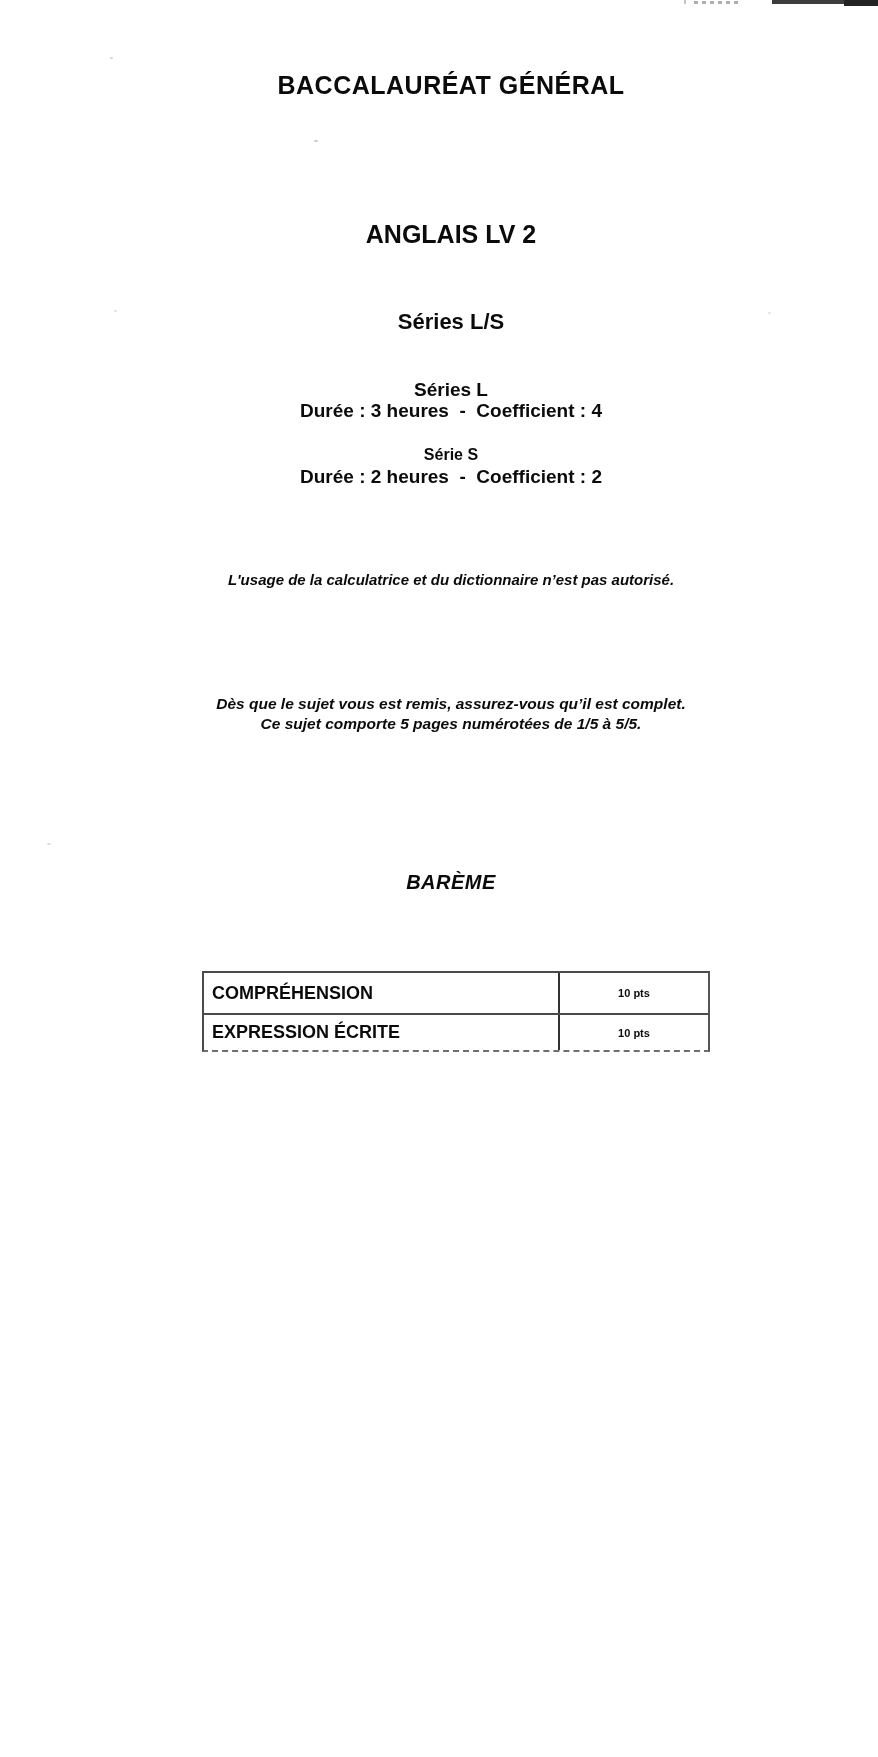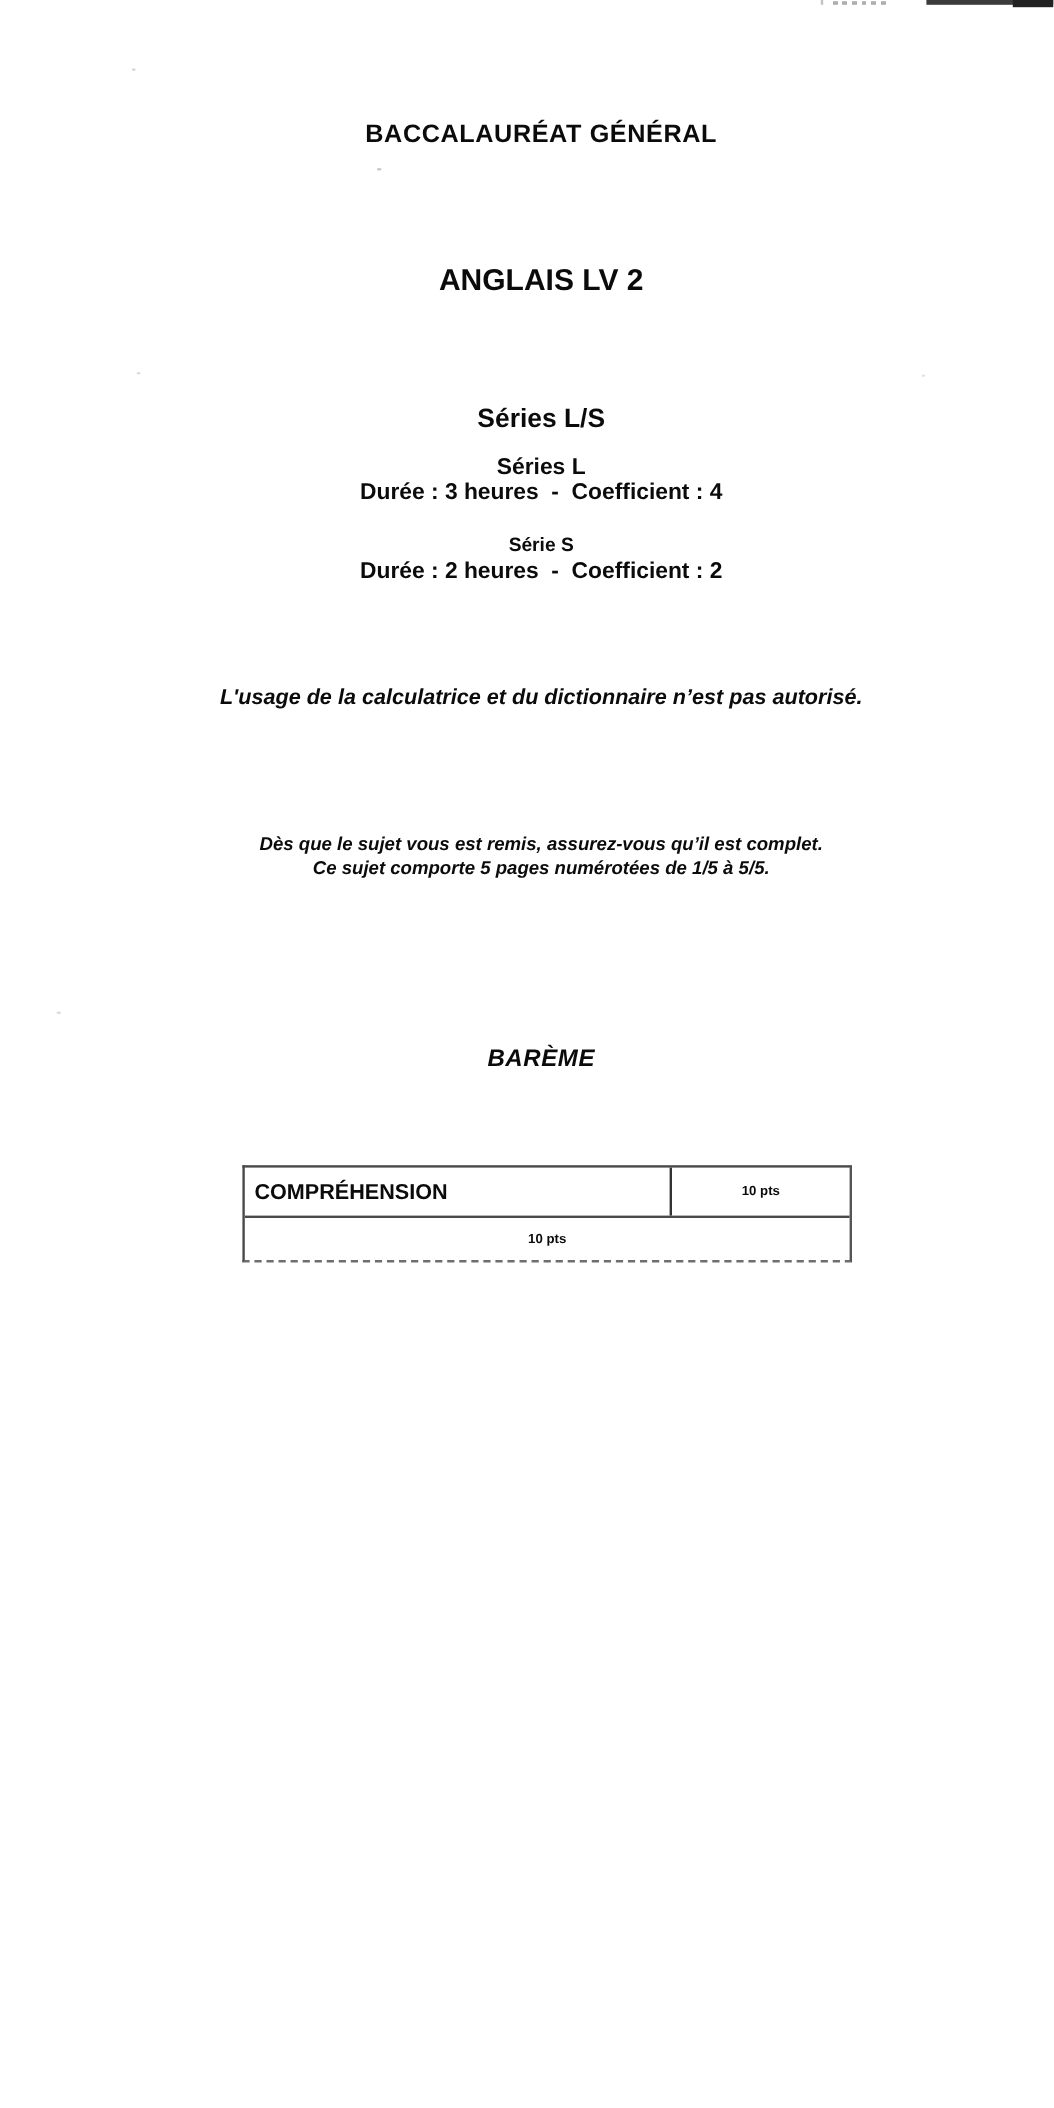--- a/index.html
+++ b/index.html
@@ -18,29 +18,29 @@
   }
   .center {
     position: absolute;
     left: 24px;
     width: 854px;
     text-align: center;
     font-weight: bold;
     line-height: 1.1;
     white-space: pre;
   }
-  .doc-title     { top: 100px;  font-size: 21px; letter-spacing: 0.5px; }
+  .doc-title     { top: 72px;  font-size: 25px; letter-spacing: 0.5px; }
   .session       { top: 156px; font-size: 20px; }
   .subject       { top: 221px; font-size: 25px; }
-  .series        { top: 310px; font-size: 22px; margin-top: 27px; }
+  .series        { top: 310px; font-size: 22px; }
   .serie-label-l { top: 380px; font-size: 19px; }
   .serie-det-l   { top: 401px; font-size: 19px; }
   .serie-label-s { top: 446px; font-size: 16px; }
   .serie-det-s   { top: 467px; font-size: 19px; }
-  .notice-tools  { top: 572px; font-size: 18px; font-style: italic; }
+  .notice-tools  { top: 572px; font-size: 15px; font-style: italic; }
   .notice-1      { top: 695px; font-size: 15.5px; font-style: italic; }
   .notice-2      { top: 715px; font-size: 15.5px; font-style: italic; }
   .bareme-head   { top: 871px; font-size: 20px; letter-spacing: 0.5px; font-style: italic; }
 
   
   .bareme-table {
     position: absolute;
     left: 202px;
     top: 971px;
     width: 504px;
@@ -127,17 +127,18 @@
   <div class="center notice-2">Ce sujet comporte 5 pages numérotées de 1/5 à 5/5.</div>
 
   <div class="center bareme-head">BARÈME</div>
 
   <div class="bareme-table">
     <div class="bareme-row">
       <div class="bareme-cell-label">COMPRÉHENSION</div>
       <div class="bareme-cell-points">10 pts</div>
     </div>
     <div class="bareme-row">
+      <div class="bareme-cell-label">EXPRESSION ÉCRITE</div>
       <div class="bareme-cell-points">10 pts</div>
     </div>
   </div>
 
 </div>
 
 </body></html>

